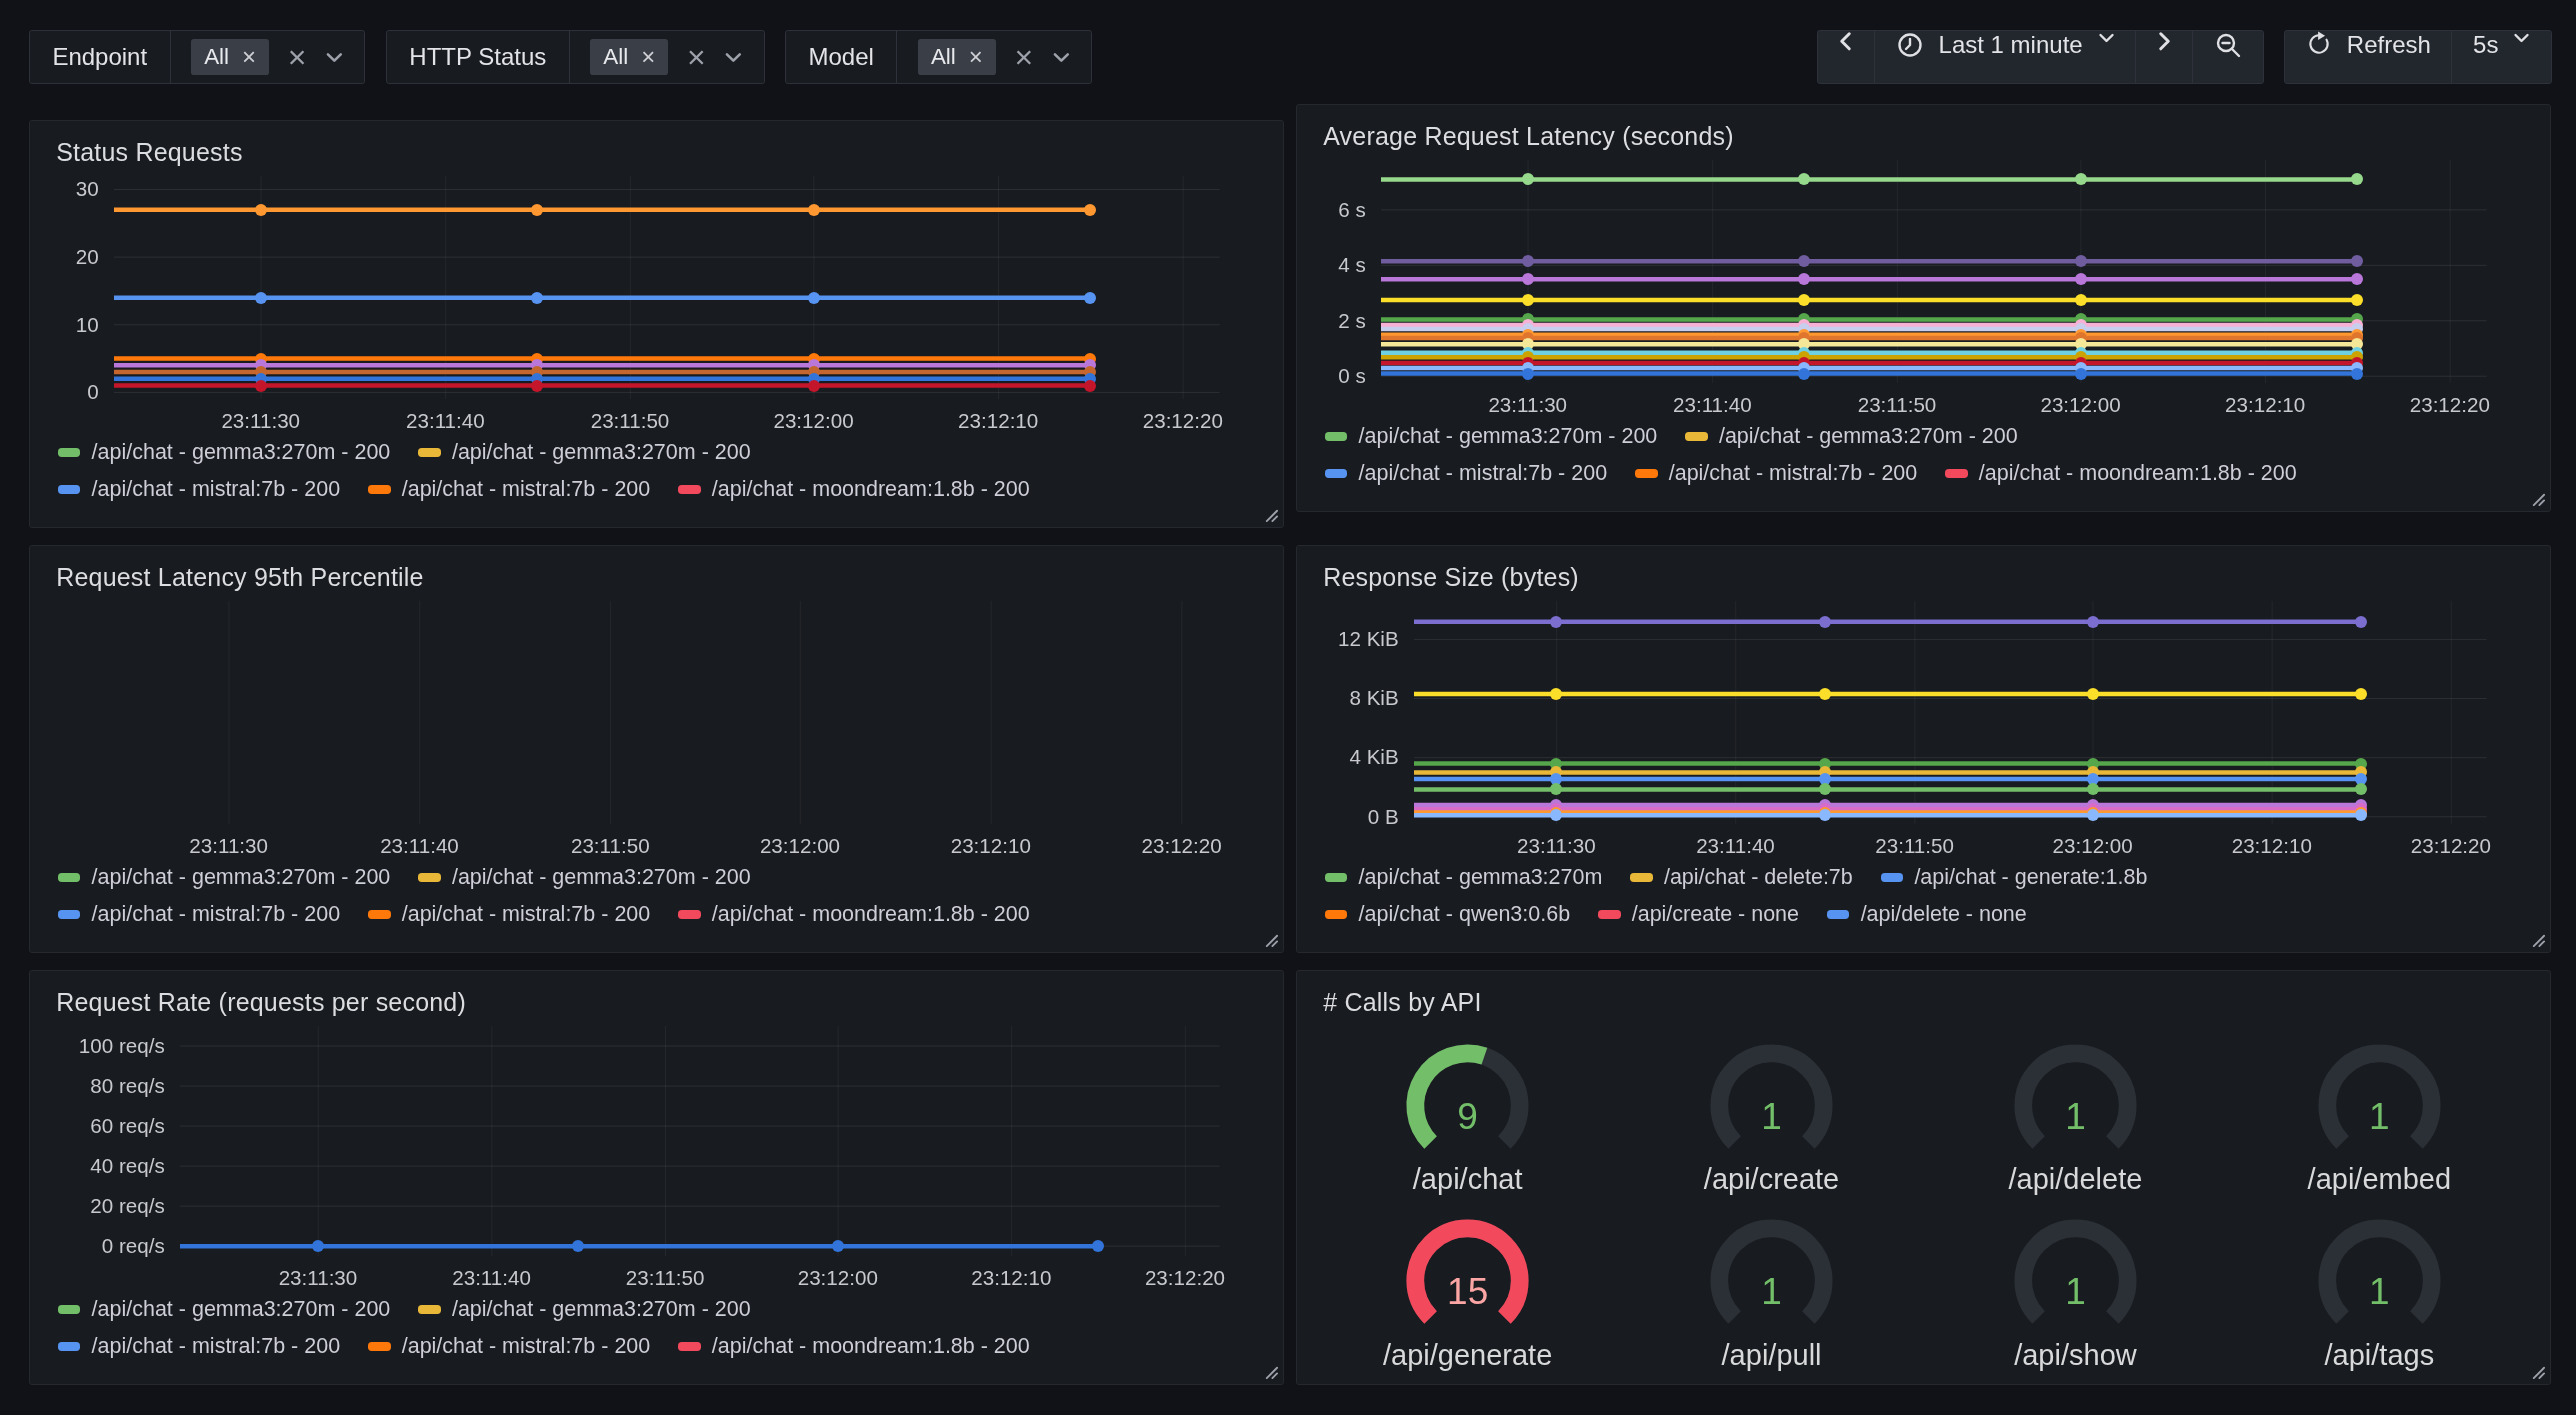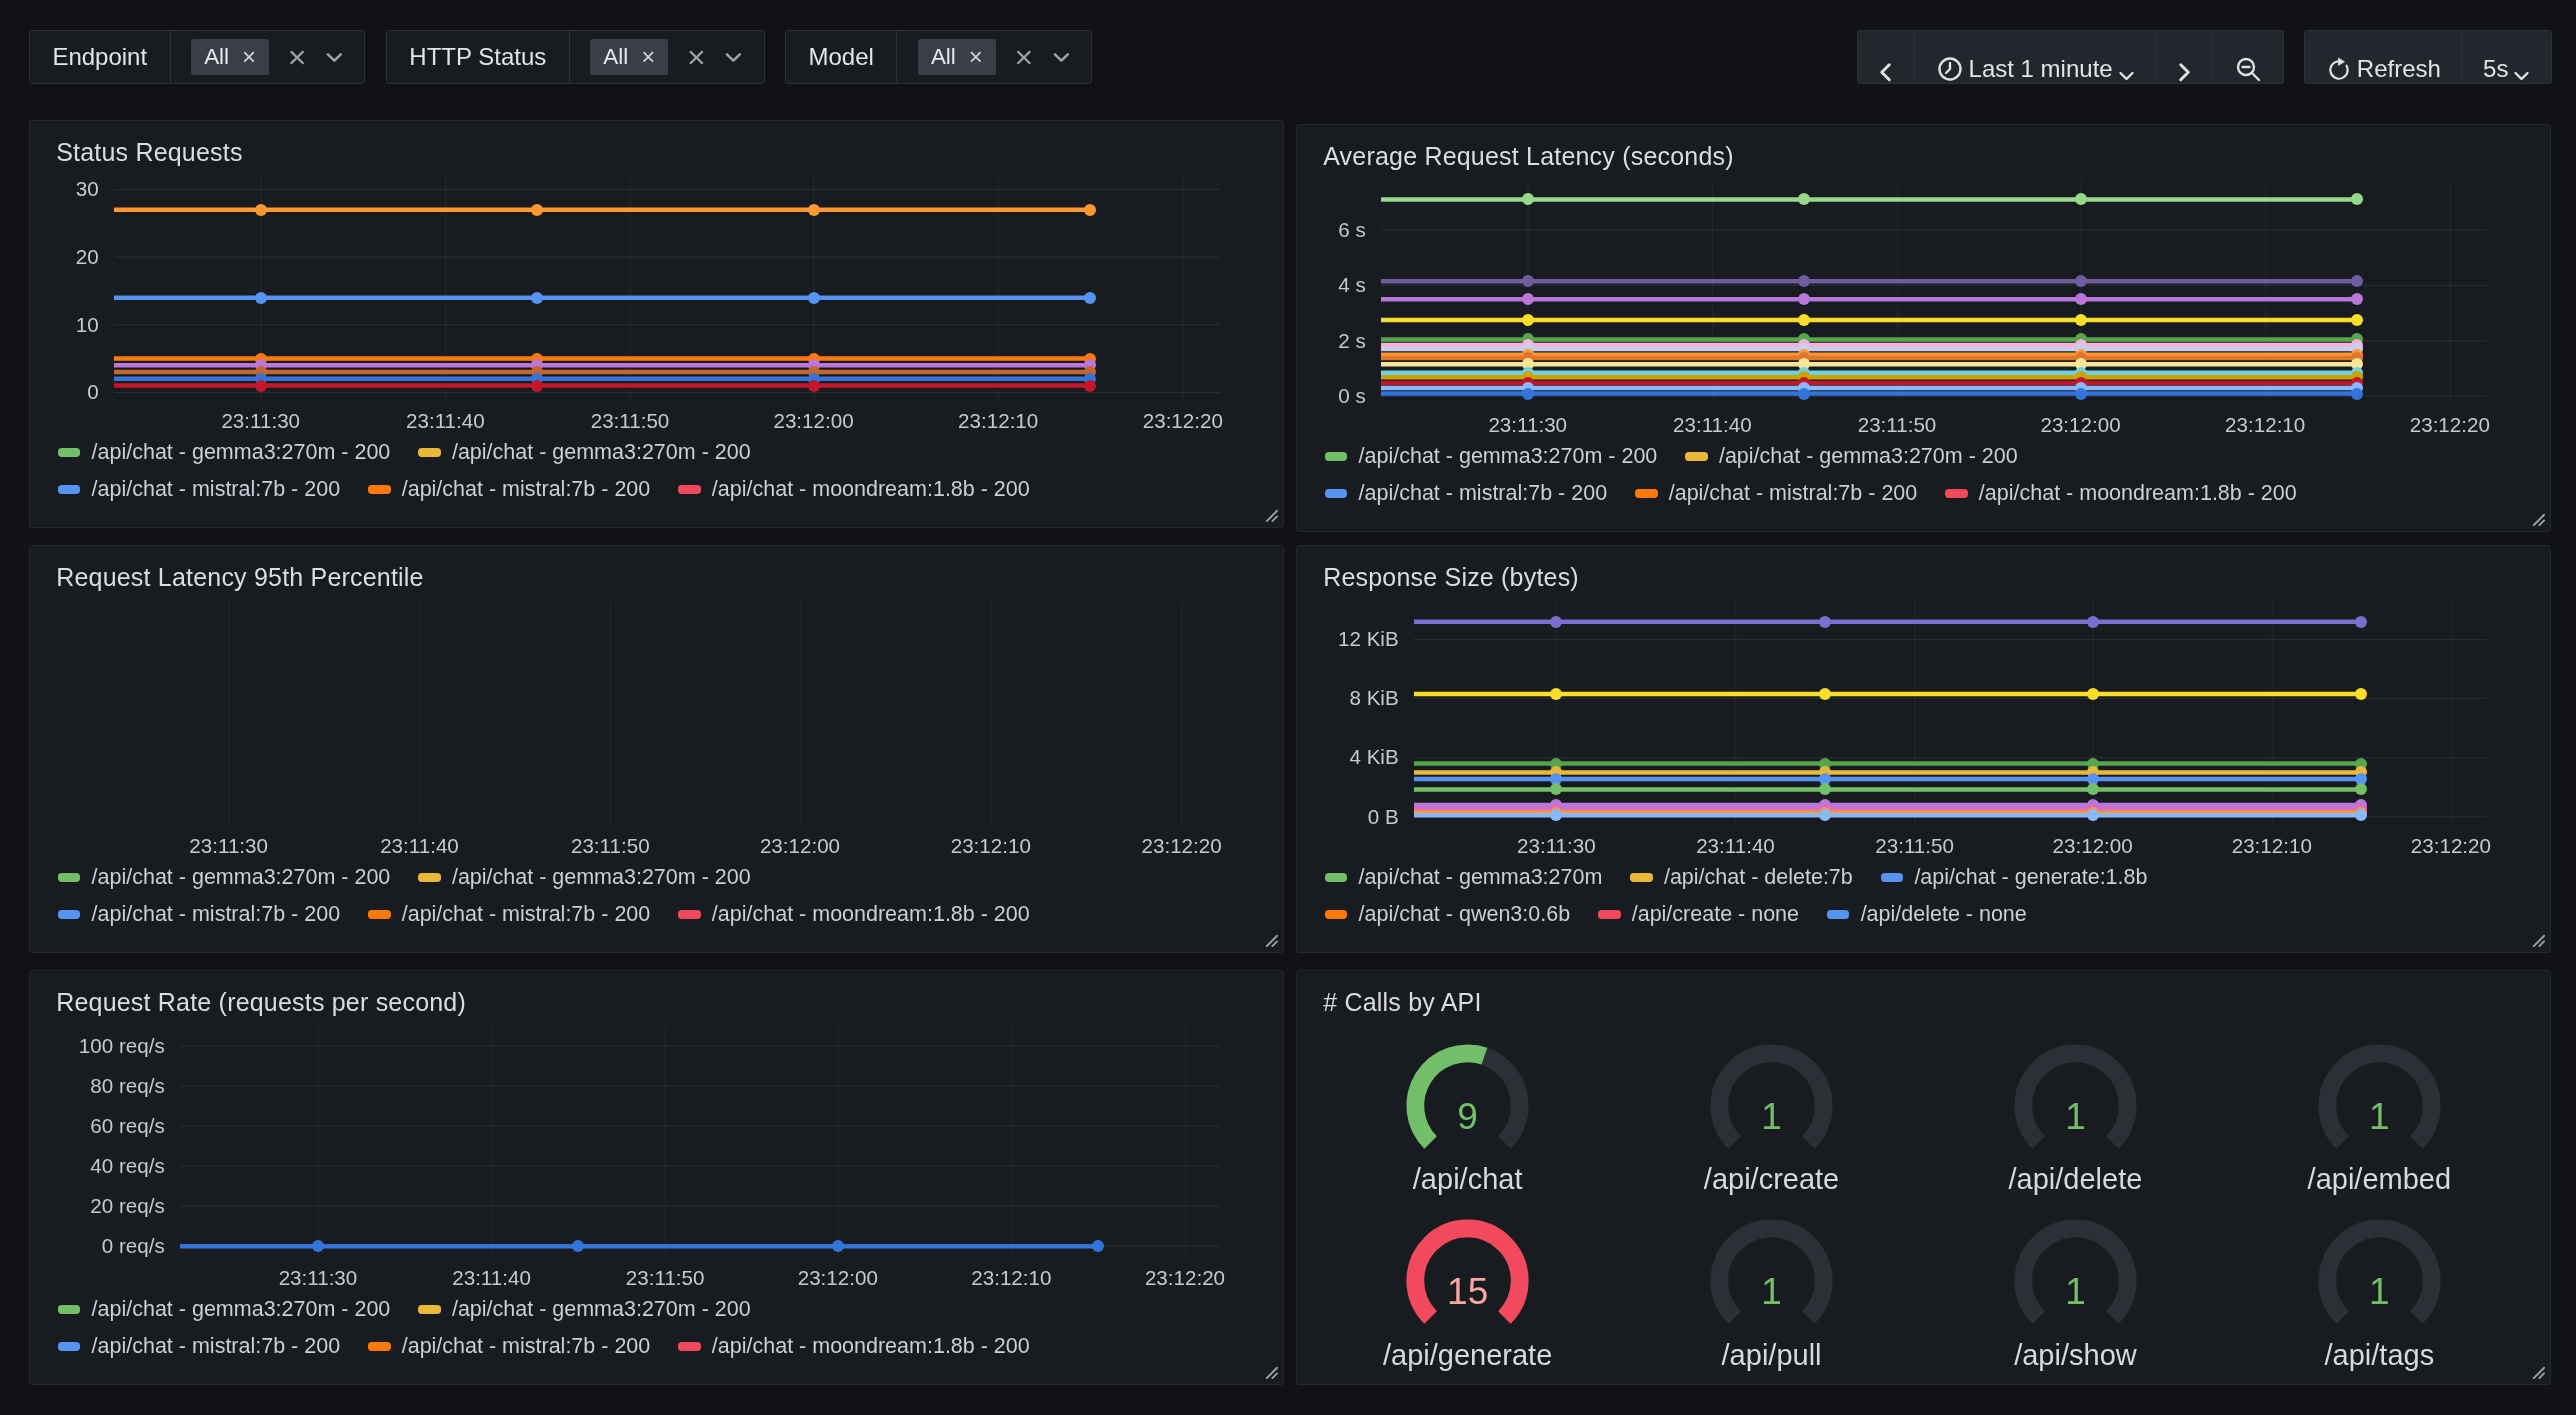--- a/index.html
+++ b/index.html
@@ -15,31 +15,31 @@
   .filter-label{display:flex;align-items:center;padding:0 22.4px;font-size:24px;
                 color:#e3e4e8;border-right:0.9px solid #2e313a;white-space:nowrap}
   .filter-value{display:flex;align-items:center;gap:18.7px;padding:0 20.6px}
   .chip{display:flex;align-items:center;gap:13px;background:#3a3e47;border-radius:2.8px;
         padding:4.7px 13px;font-size:22.4px;color:#e8e9ec;cursor:pointer}
   .chip-x{font-size:24px;color:#cfd0d6;line-height:1}
   .clear-x{font-size:32px;color:#9da1aa;line-height:1;cursor:pointer}
   .time-controls{margin-left:auto;display:flex;gap:20.6px}
   .seg-group{display:flex;align-items:stretch;border:0.9px solid #2e313a;
              border-radius:2.8px;background:#22262d}
-  .seg{display:flex;align-items:flex-end;gap:5px;padding:0 20.6px;font-size:24px;
+  .seg{display:flex;align-items:flex-start;gap:15px;padding:0 20.6px;font-size:24px;
        color:#e3e4e8;cursor:pointer;white-space:nowrap}
   .seg + .seg{border-left:0.9px solid #2e313a}
   .icon{display:block;stroke:#dfe0e4;fill:none;stroke-width:2.4;stroke-linecap:round;stroke-linejoin:round}
   .icon-dim{stroke:#9da1aa}
 
   
   .panel{position:absolute;background:#181b1f;border:0.9px solid #26282f;border-radius:2.8px;
          display:flex;flex-direction:column;padding:11.2px 18.7px 7.5px}
   .p0{left:29px;top:120px;width:1255px;height:408px}
-  .p1{left:1296px;top:124px;width:1255px;height:408px}
+  .p1{left:1296px;top:104px;width:1255px;height:408px}
   .p2{left:29px;top:545px;width:1255px;height:408px}
   .p3{left:1296px;top:545px;width:1255px;height:408px}
   .p4{left:29px;top:970px;width:1255px;height:415px}
   .p5{left:1296px;top:970px;width:1255px;height:415px}
   .panel-title{font-size:25px;font-weight:500;color:#dcdde0;margin:5.6px 0 9.3px 7.5px;
                letter-spacing:0.2px;cursor:pointer}
   .ts-body{flex:1;display:flex;flex-direction:column;min-height:0}
   .plot-row{flex:1;display:flex;min-height:0}
   .y-axis{position:relative;flex:none}
   .ytick{position:absolute;right:15px;font-size:20.6px;color:#c8c9d0;line-height:20.6px;white-space:nowrap}

